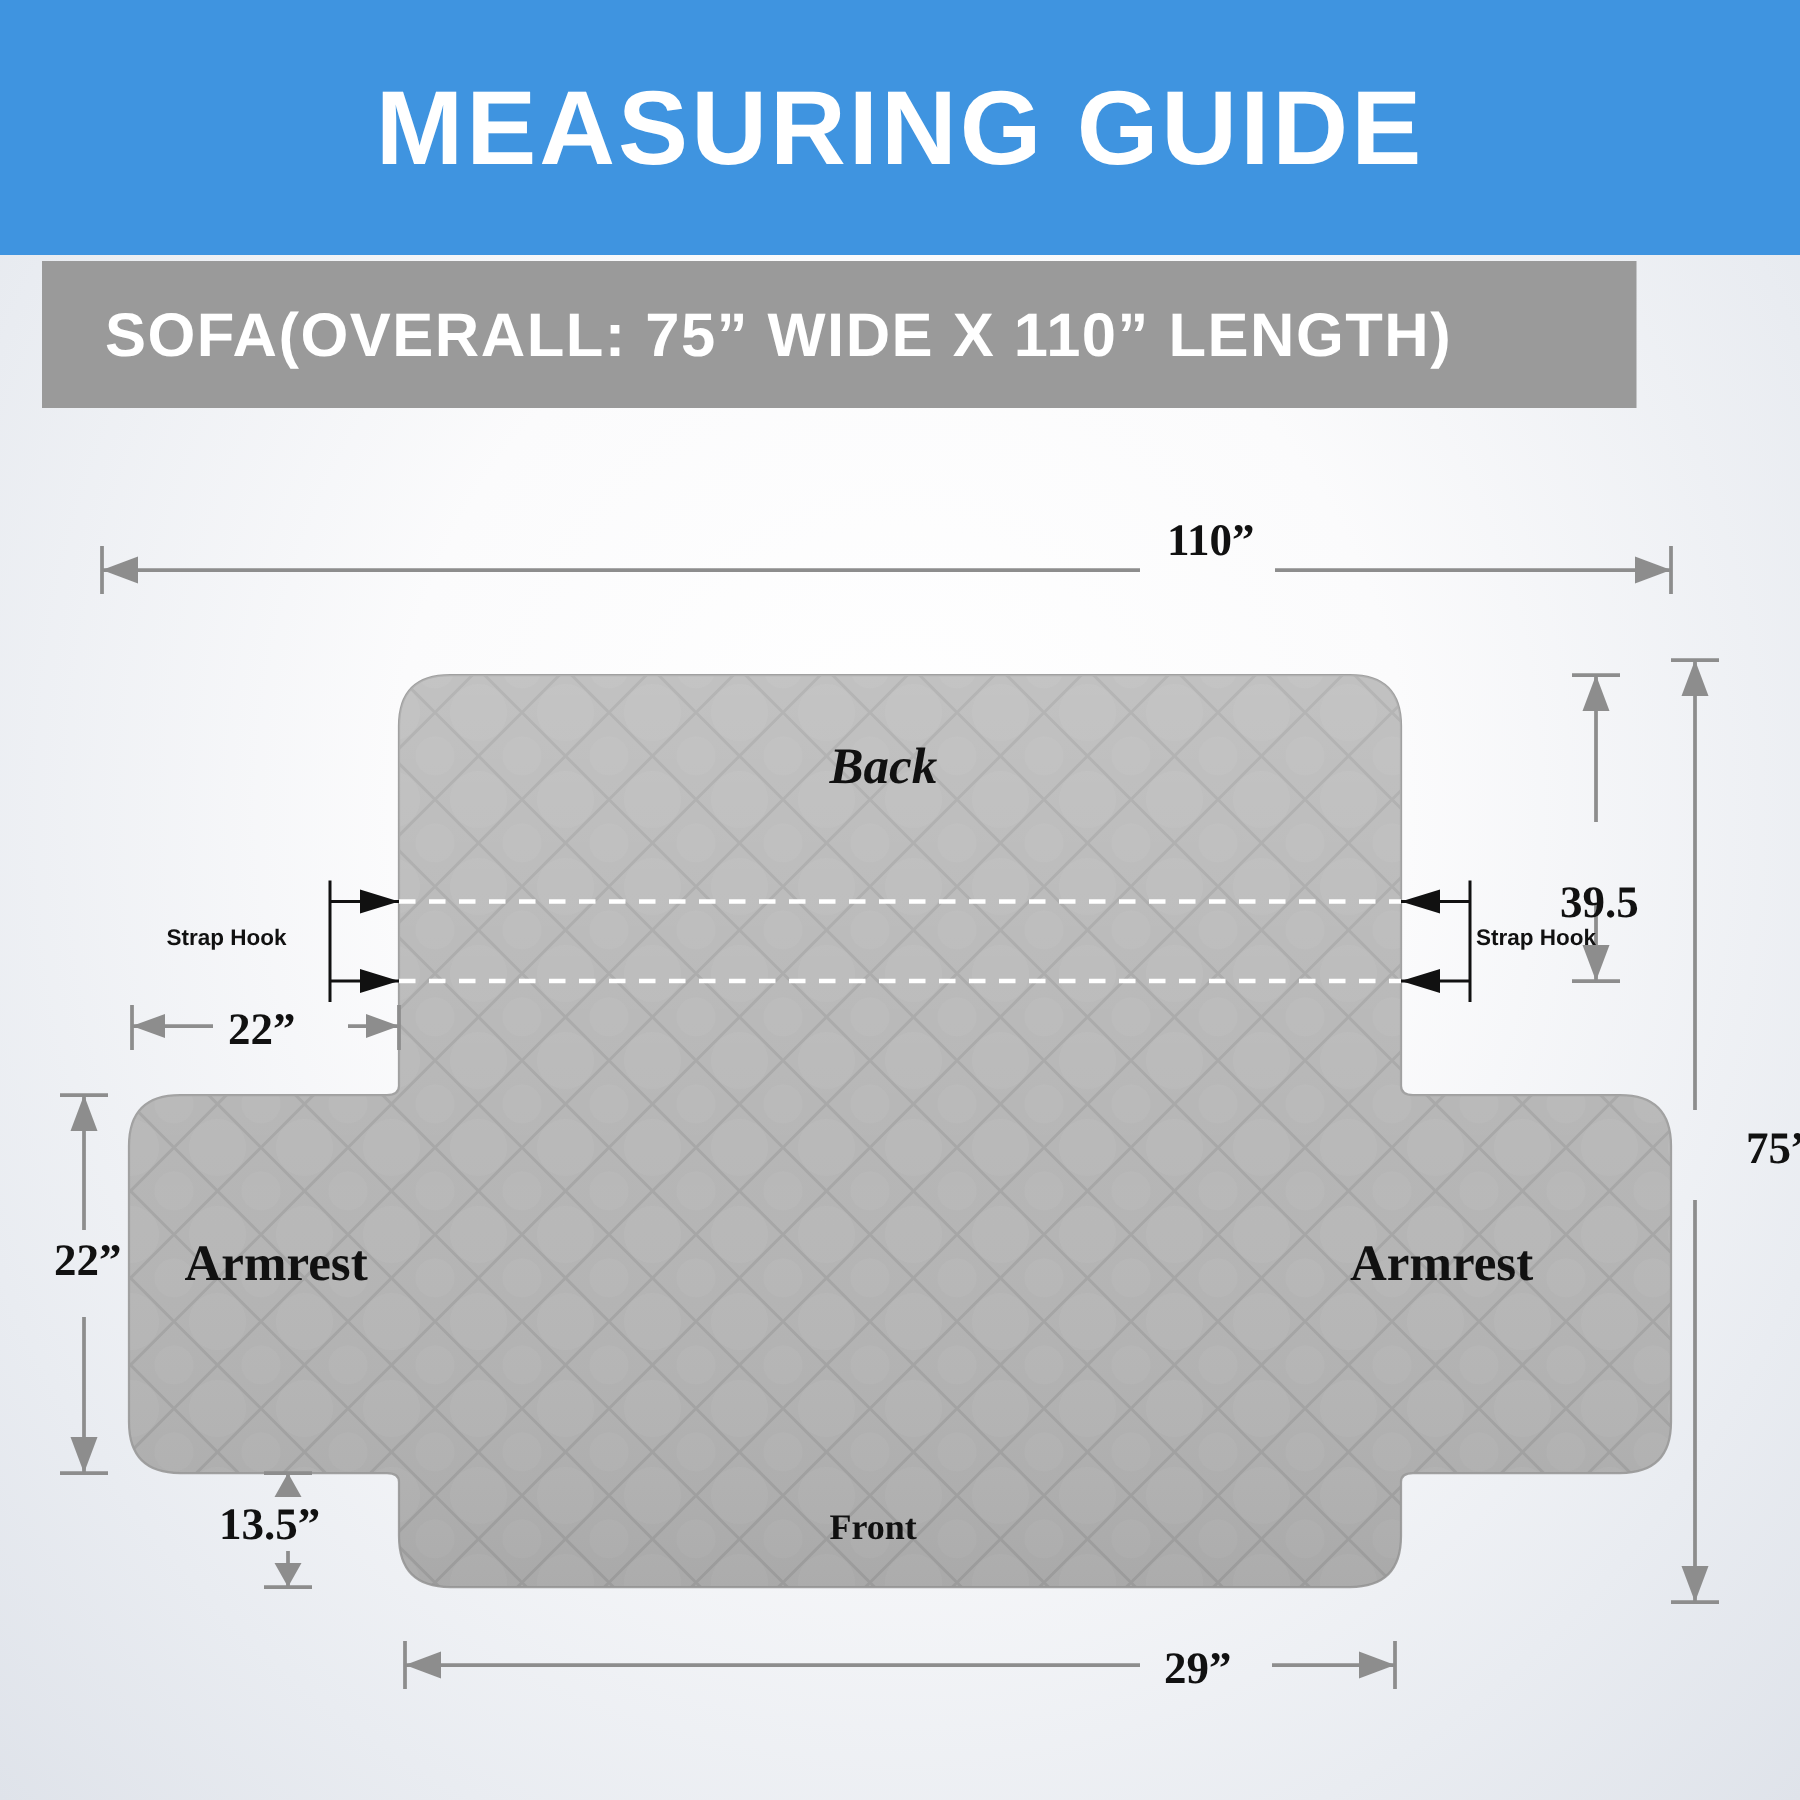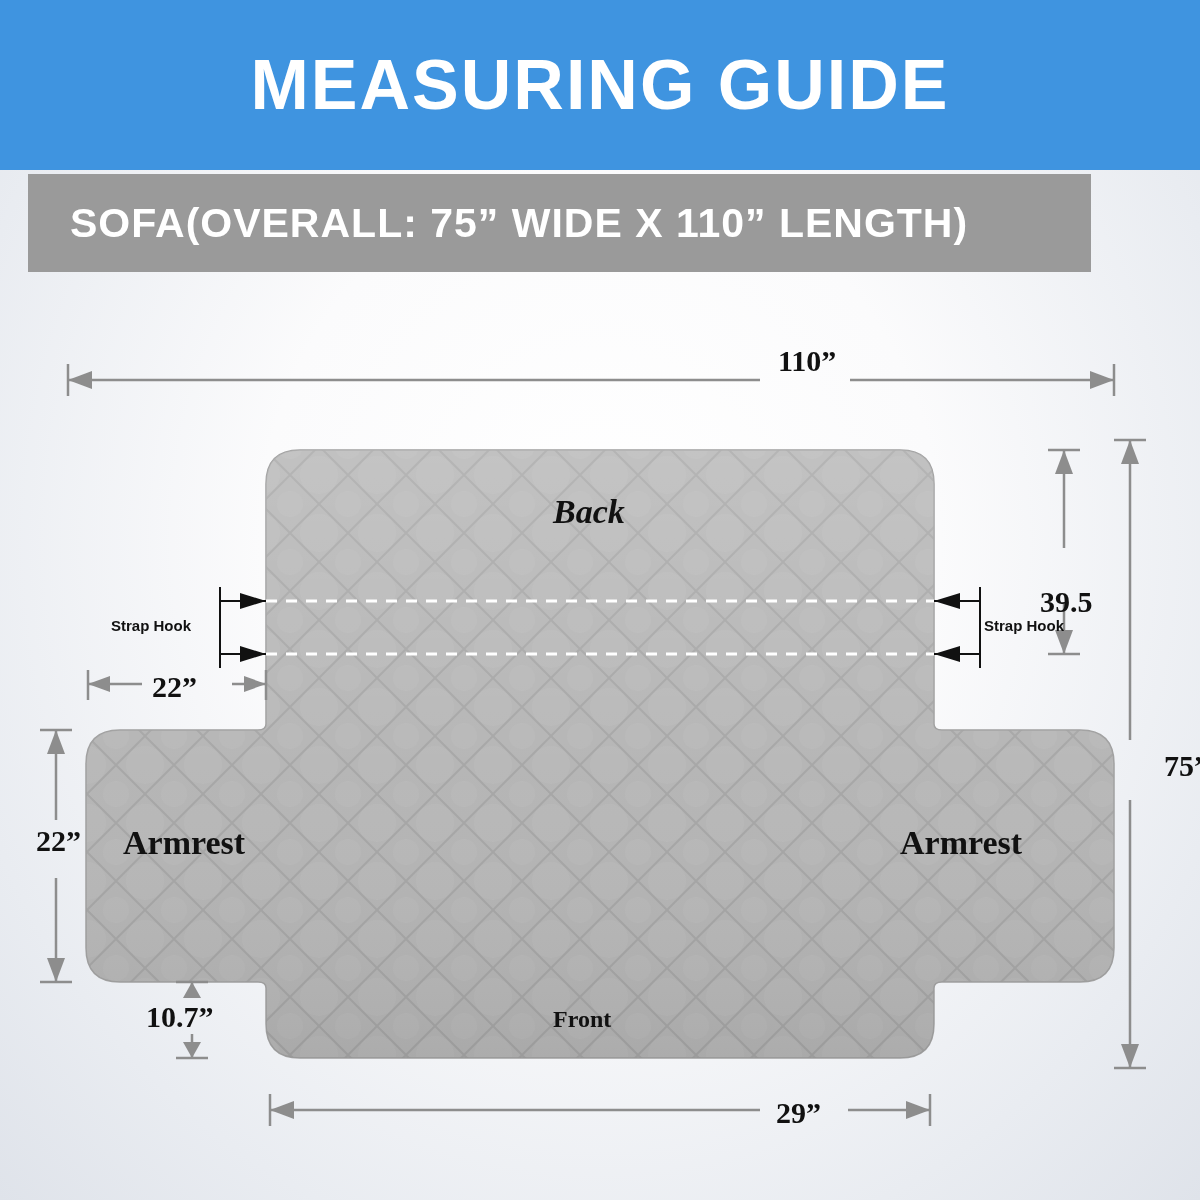--- a/index.html
+++ b/index.html
@@ -260,18 +260,18 @@
     <div class="lbl lbl-front">Front</div>
     <div class="lbl lbl-arm-l">Armrest</div>
     <div class="lbl lbl-arm-r">Armrest</div>
     <div class="lbl lbl-strap-l">Strap Hook</div>
     <div class="lbl lbl-strap-r">Strap Hook</div>
 
     <div class="dim dim-110">110”</div>
     <div class="dim dim-66">29”</div>
     <div class="dim dim-22-top">22”</div>
     <div class="dim dim-22-left">22”</div>
-    <div class="dim dim-135">10.7”</div>
+    <div class="dim dim-135">13.5”</div>
     <div class="dim dim-395">39.5</div>
     <div class="dim dim-75">75”</div>
 
   </div>
 </div>
 
 </body></html>

